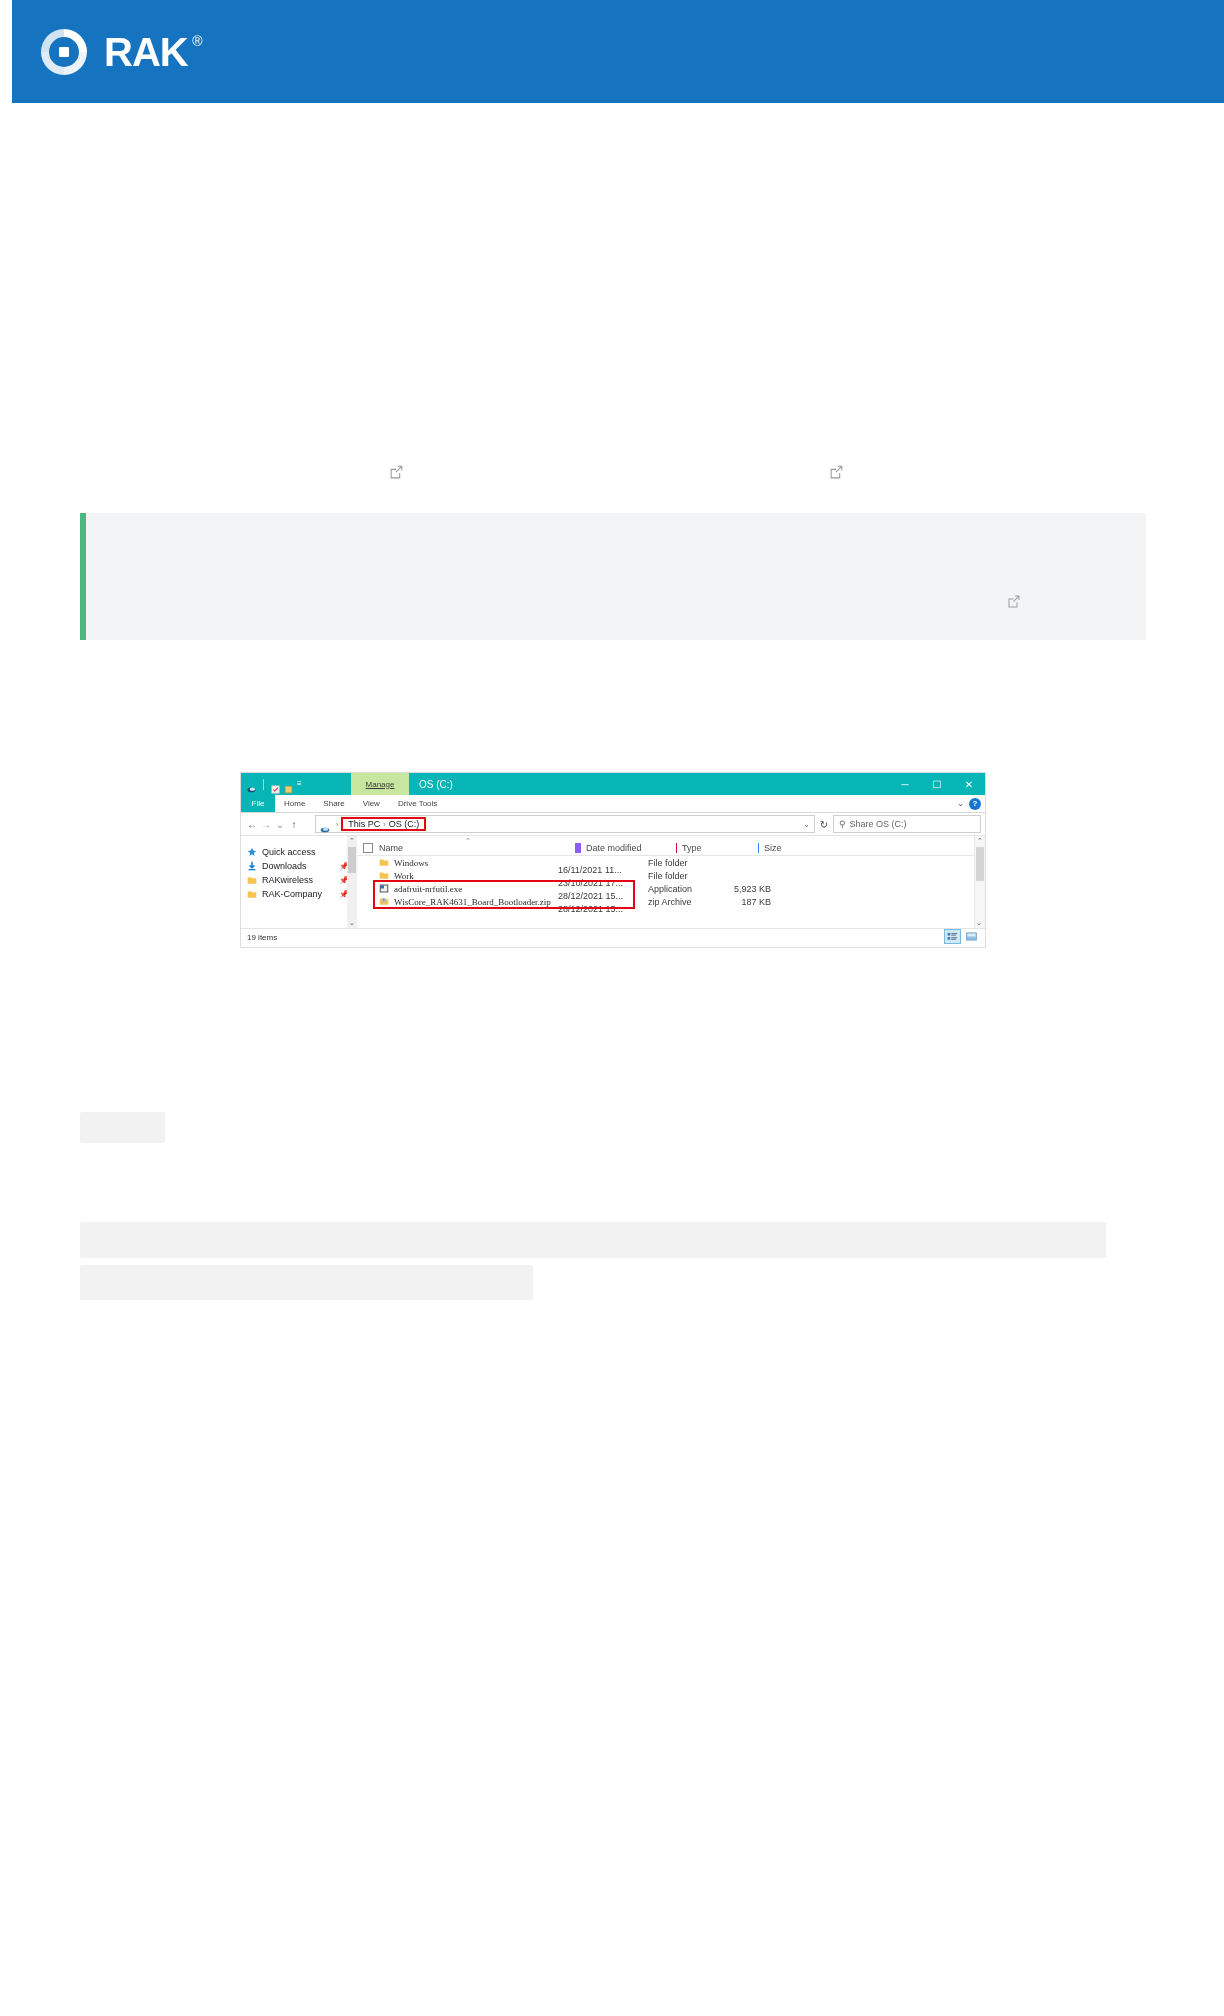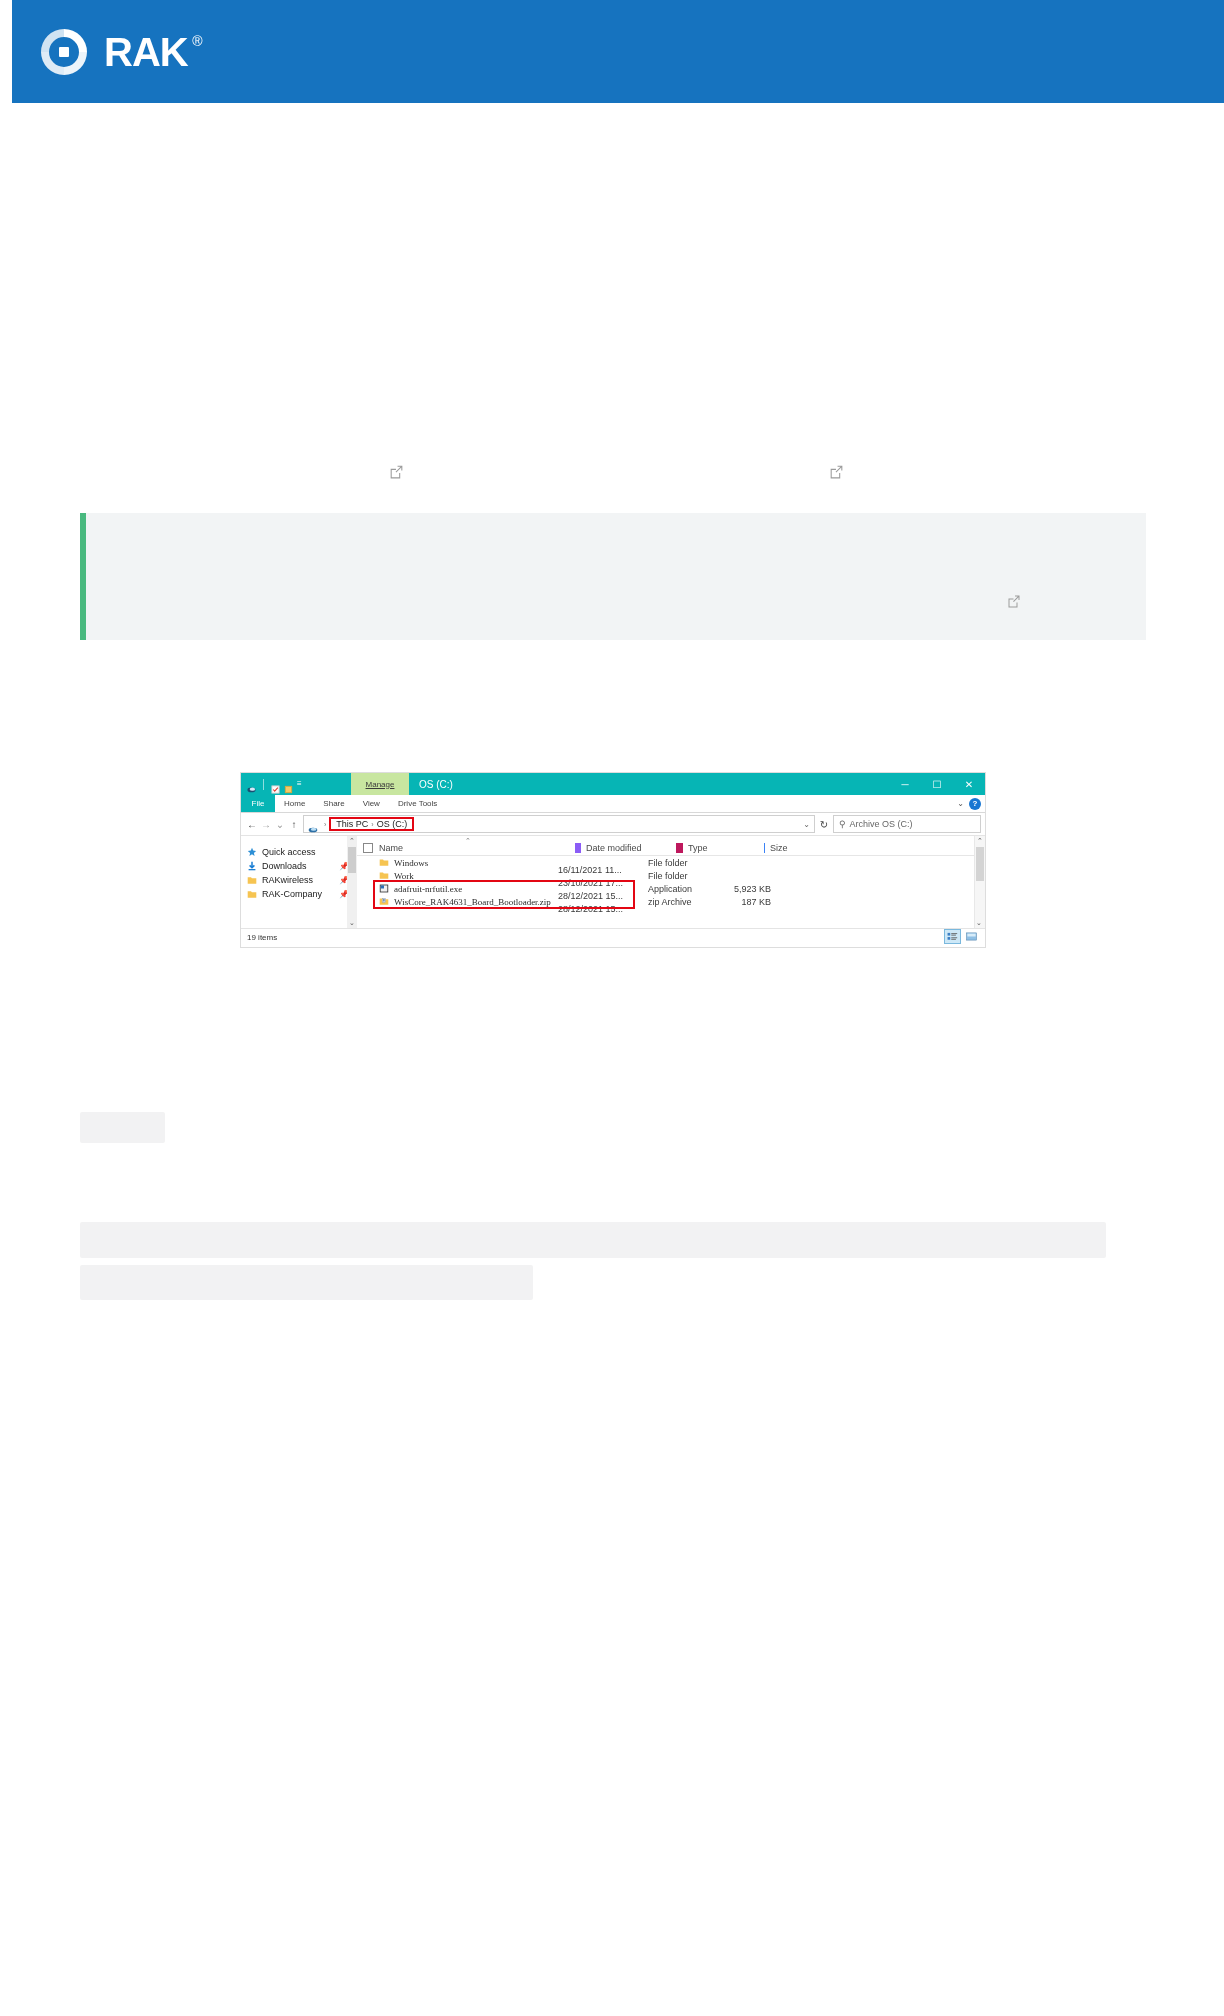--- a/index.html
+++ b/index.html
@@ -189,21 +189,21 @@
   .nav-btn.active { color: #3a3a3a; }
   .addr-field {
     flex: 1;
     height: 18px;
     border: 1px solid #cfcfcf;
     background: #ffffff;
     display: flex;
     align-items: center;
     padding: 0 4px;
     box-sizing: border-box;
-    margin-left: 2px;
+    margin-left: 14px;
     position: relative;
   }
   .addr-pcicon { width: 10px; height: 9px; margin-right: 3px; }
   .addr-chev { color: #777; font-size: 7px; margin: 0 3px; }
   .addr-redbox {
     border: 2px solid #e30613;
     padding: 0px 5px;
     display: flex; align-items: center;
     height: 14px;
     box-sizing: border-box;
@@ -280,21 +280,21 @@
     font-size: 9px;
     color: #4a4a4a;
     border-bottom: 1px solid #e6e6e6;
     padding-top: 4px;
   }
   .col-check { width: 22px; display: flex; justify-content: center; }
   .chkbox { width: 8px; height: 8px; border: 1px solid #888; display: inline-block; }
   .col-name { width: 196px; position: relative; }
   .col-sort { position: absolute; left: 86px; top: -6px; font-size: 7px; color: #777; }
   .col-date { width: 90px; border-left: 6px solid #8b5cf6; padding-left: 5px; }
-  .col-type { width: 76px; border-left: 7px solid #be185d; padding-left: 5px; }
+  .col-type { width: 76px; border-left: 1px solid #be185d; padding-left: 5px; }
   .col-size { width: 60px; border-left: 1px solid #3b82f6; padding-left: 5px; }
 
   .list-row {
     display: flex;
     align-items: center;
     height: 13px;
     font-size: 9px;
     color: #2b2b2b;
   }
   .cell-name { width: 196px; display: flex; align-items: center; gap: 5px; padding-left: 22px; box-sizing: border-box; font-family: Liberation Serif, serif; }
@@ -457,21 +457,21 @@
       <span class="addr-redbox">
         <span class="addr-crumb">This PC</span>
         <span class="addr-chev">›</span>
         <span class="addr-crumb">OS (C:)</span>
       </span>
       <span class="addr-dropdown">⌄</span>
     </div>
     <span class="refresh-btn">↻</span>
     <div class="search-field">
       <span class="search-glyph">⚲</span>
-      <span class="search-ph">Archive OS (C:)</span>
+      <span class="search-ph">Share OS (C:)</span>
     </div>
   </div>
 
   <div class="exp-body">
 
     <div class="exp-nav">
       <div class="nav-item">
         <span class="nav-ico">
           <svg viewBox="0 0 10 10" width="10" height="10">
               <path d="M5 .8 L6.2 3.6 L9.2 3.9 L6.9 5.9 L7.6 8.9 L5 7.3 L2.4 8.9 L3.1 5.9 L.8 3.9 L3.8 3.6 Z" fill="#2d8fd5"></path>

